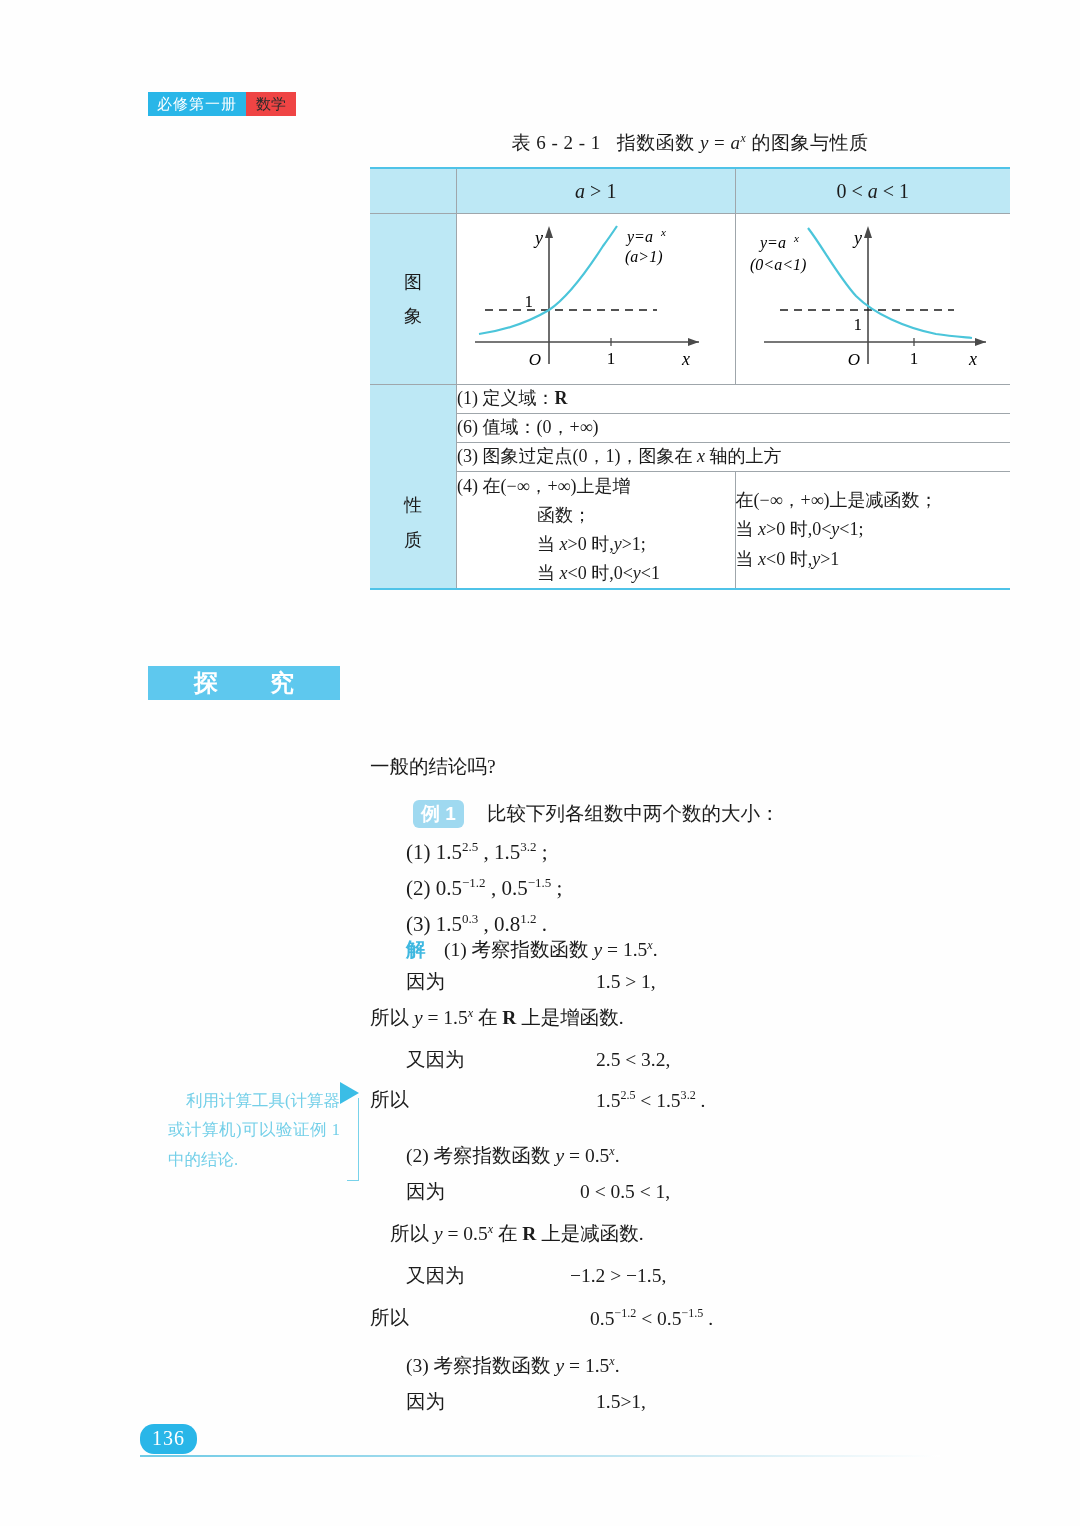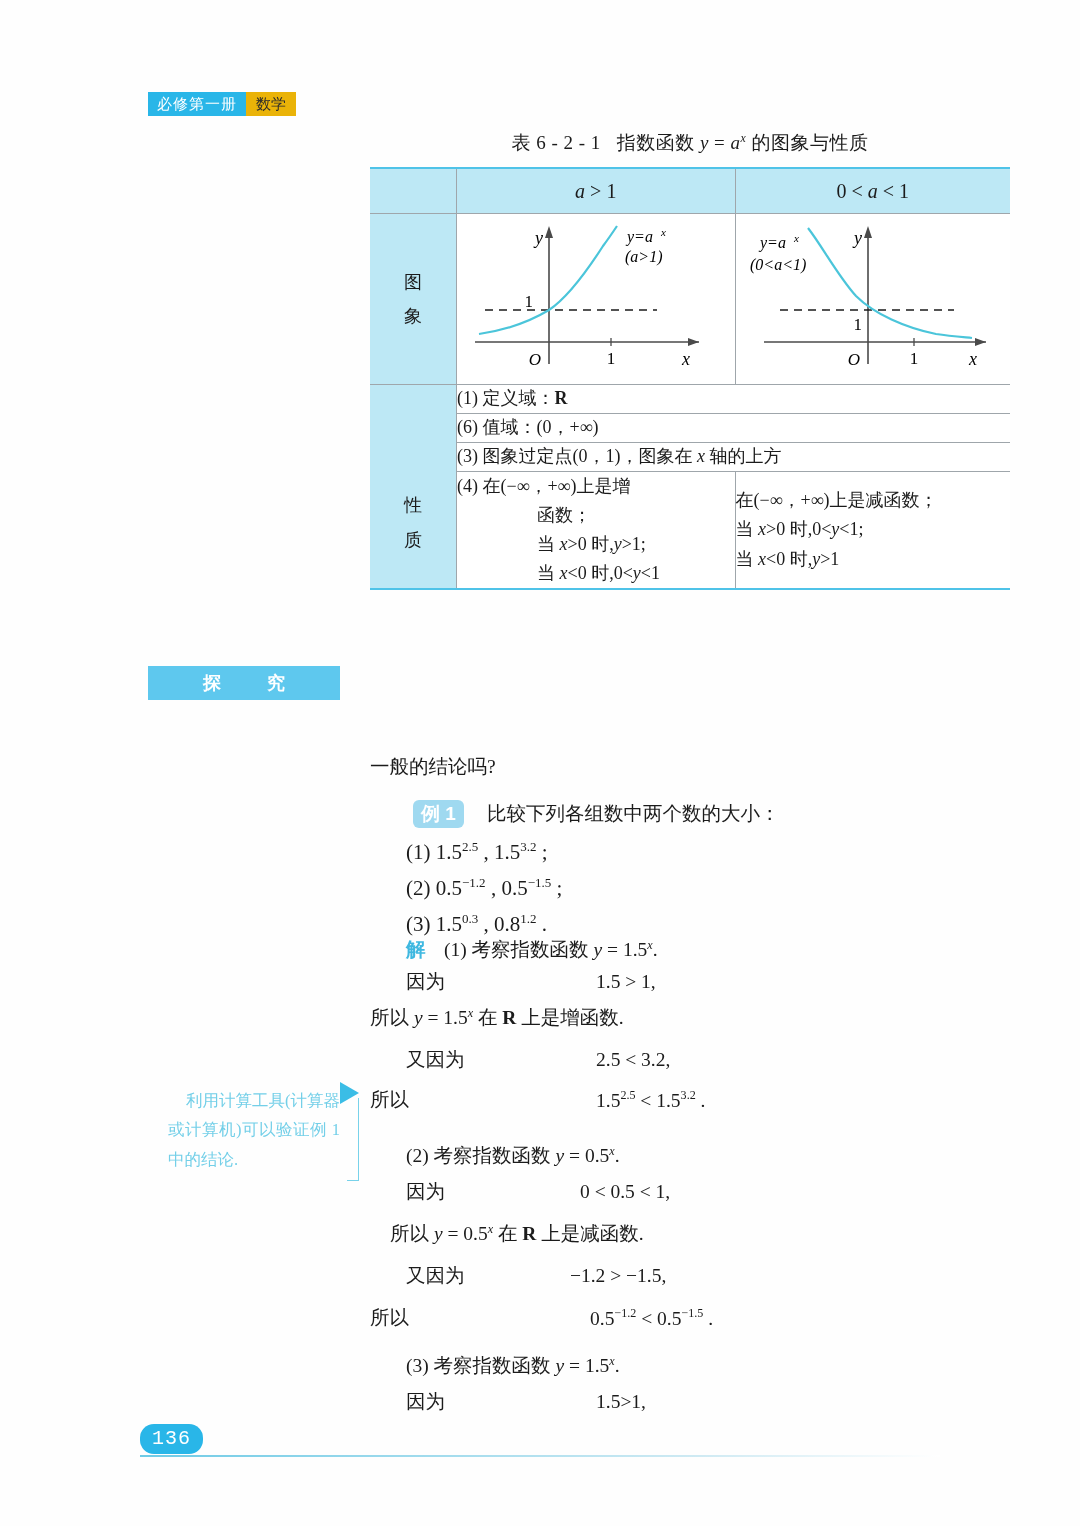--- a/index.html
+++ b/index.html
@@ -21,21 +21,21 @@
     background: #fefefe;
   }
 
   
   .runhead {
     position: absolute;
     left: 148px;
     top: 92px;
     display: flex;
     align-items: stretch;
-    background: #eab308;
+    background: #ef4444;
     height: 24px;
   }
   .runhead-badge {
     background: #29b6e8;
     color: #ffffff;
     font-size: 15px;
     letter-spacing: 1px;
     padding: 2px 9px 2px 9px;
     display: flex;
     align-items: center;
@@ -129,21 +129,21 @@
 
   
   .tanjiu-badge {
     position: absolute;
     left: 148px;
     top: 666px;
     width: 192px;
     height: 34px;
     background: #5ec8ee;
     color: #ffffff;
-    font-size: 18px;
+    font-size: 24px;
     letter-spacing: 14px;
     text-indent: 14px;
     display: flex;
     align-items: center;
     justify-content: center;
     font-family: "Liberation Sans", sans-serif;
     font-weight: bold;
   }
   .tanjiu-body {
     position: absolute;
@@ -265,21 +265,21 @@
 
   
   .pagenum {
     position: absolute;
     left: 140px;
     top: 1424px;
     background: #29b6e8;
     color: #ffffff;
     font-size: 20px;
     padding: 3px 12px 4px 12px;
-    font-family: Liberation Mono, monospace;
+    font-family: Liberation Serif, serif;
     letter-spacing: 1px;
     border-radius: 14px;
   }
   .footrule {
     position: absolute;
     left: 140px;
     top: 1455px;
     width: 800px;
     height: 2px;
     background: linear-gradient(to right, #6fcbe6, #cfeaf3 70%, #ffffff);

